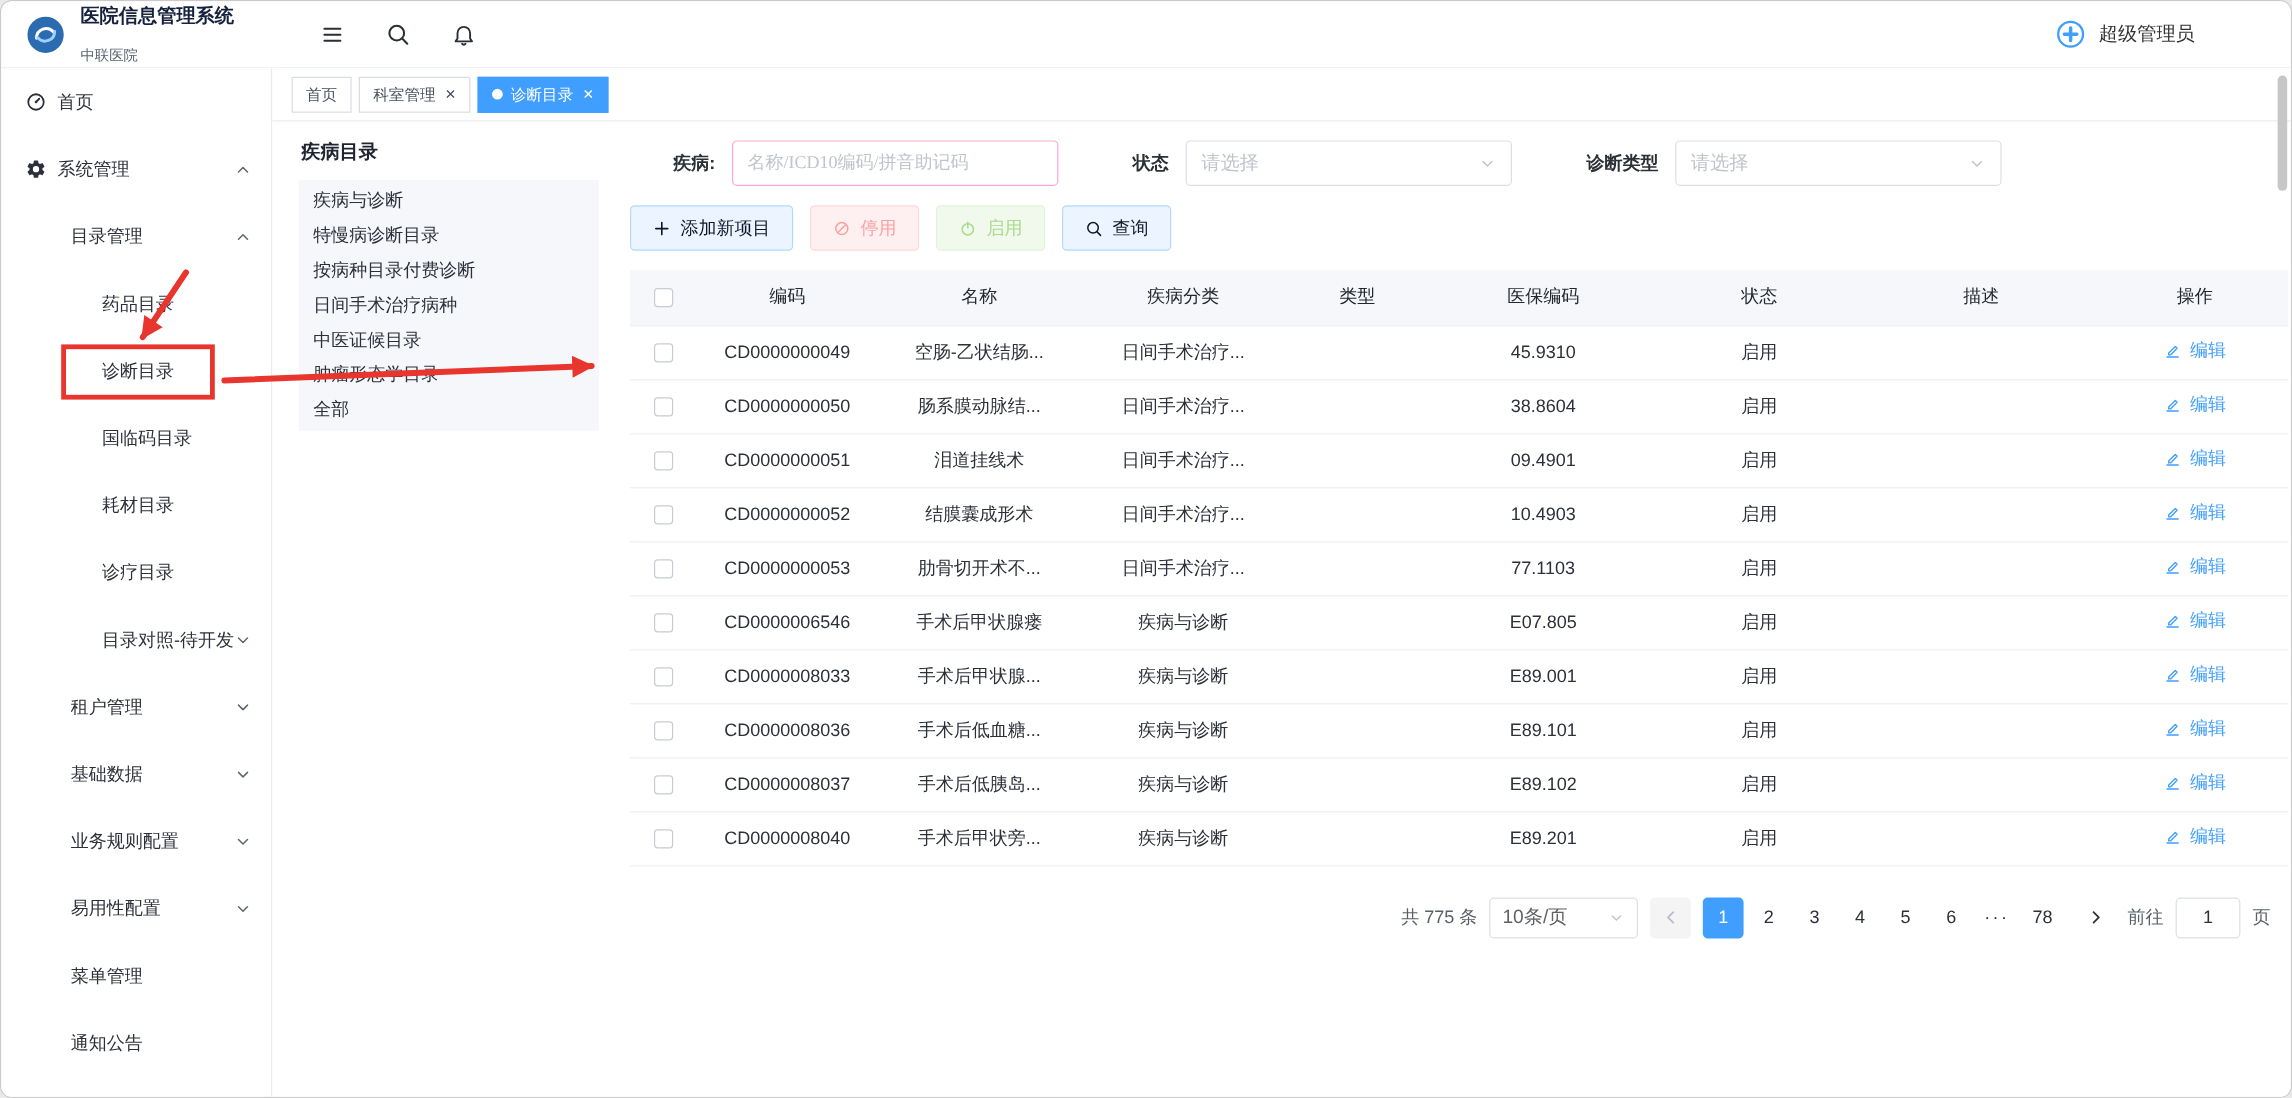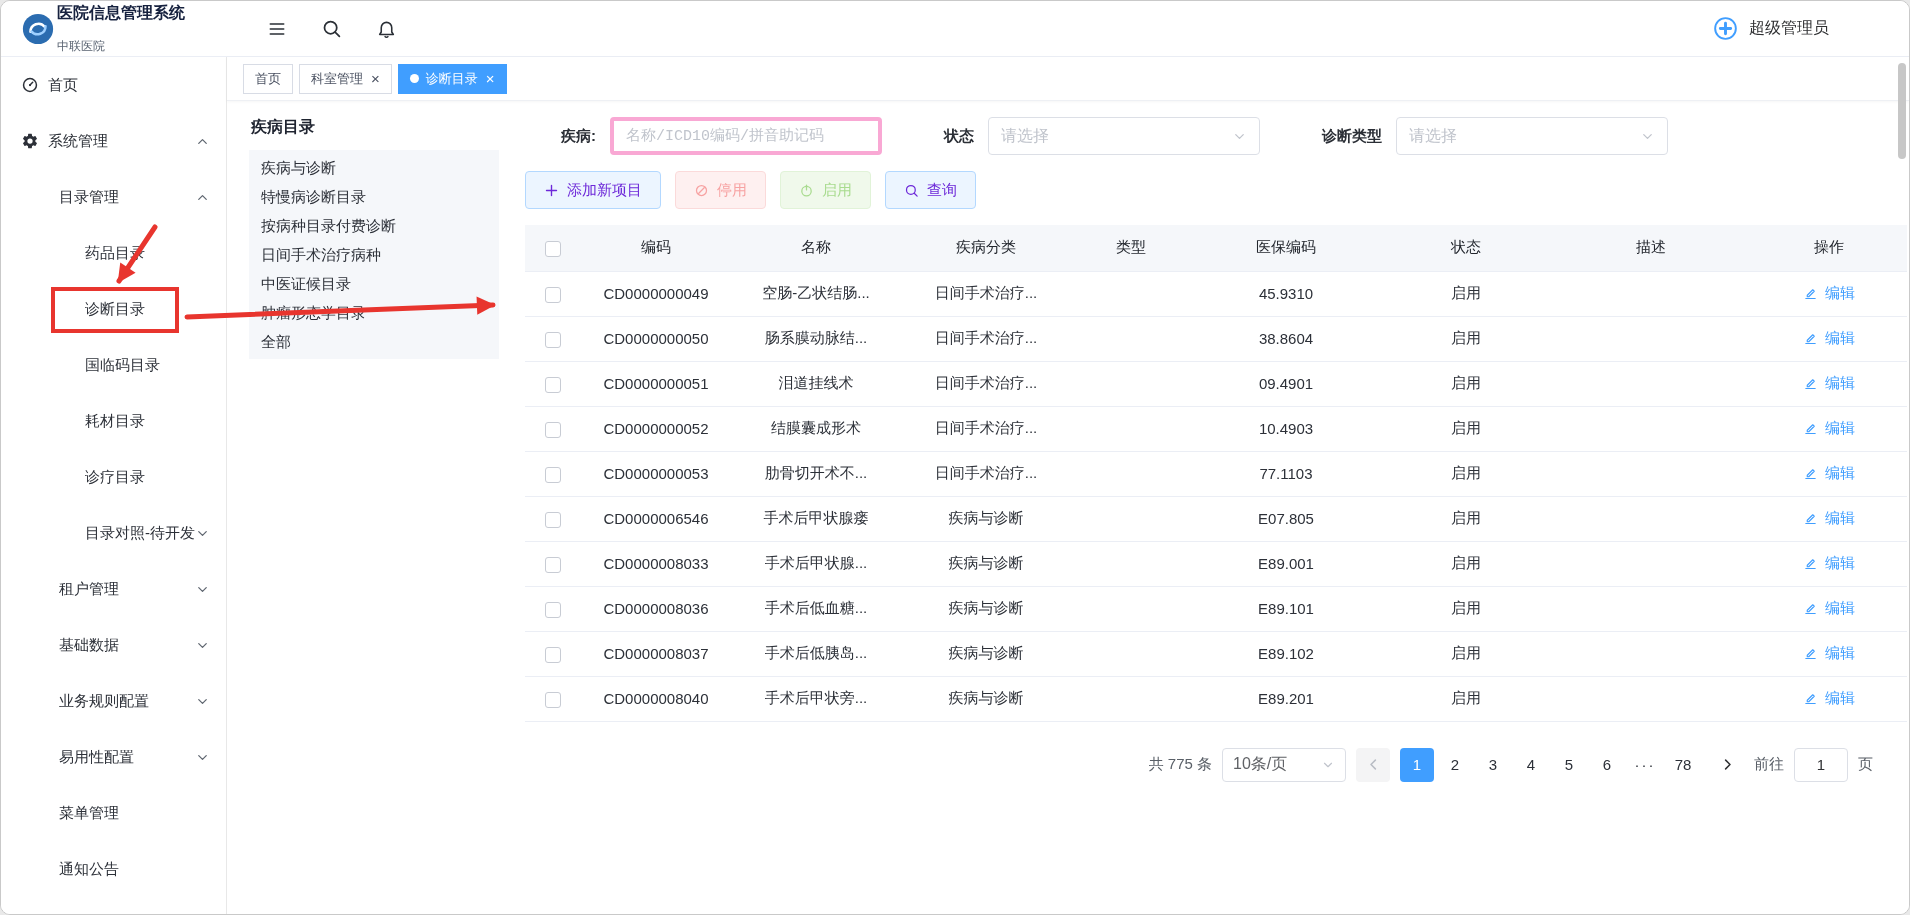--- a/index.html
+++ b/index.html
@@ -1,21 +1,21 @@
 <!DOCTYPE html>
 <html><head>
 <meta charset="utf-8">
 <style>
   *{margin:0;padding:0;box-sizing:border-box}
   body{font-family:"Liberation Sans","DejaVu Sans",sans-serif;background:#e9e9e9;color:#303133;-webkit-font-smoothing:antialiased}
   .app{position:relative;width:1910px;height:915px;background:#fff;border:1px solid #c9c9c9;border-radius:10px;overflow:hidden}
 
   
   .topbar{display:flex;align-items:center;height:56px;border-bottom:1px solid #ebeef5;padding-left:20px;background:#fff}
-  .brand{display:flex;align-items:center;gap:2px;width:206px;flex:none}
+  .brand{display:flex;align-items:center;gap:12px;width:206px;flex:none}
   .logo{width:34px;height:34px;flex:none}
   .brand-text .t1{font-size:16px;font-weight:bold;color:#16213e;white-space:nowrap}
   .brand-text .t2{font-size:12px;color:#5a6472;margin-top:14px}
   .top-icons{display:flex;align-items:center;gap:34px;margin-left:40px;color:#2a2f36}
   .top-icons .tool{cursor:pointer;display:flex;align-items:center}
   .top-right{margin-left:auto;display:flex;align-items:center;gap:10px;padding-right:80px;cursor:pointer}
   .user-name{font-size:16px;color:#303133;white-space:nowrap}
 
   
   .layout{display:flex;height:857px}
@@ -36,35 +36,35 @@
   .tab-dot{width:9px;height:9px;border-radius:50%;background:#fff;display:inline-block}
   .tab-close{font-size:15px;line-height:1;margin-left:1px}
 
   
   .content{flex:1;display:flex;padding:10px 0 0 8px;min-height:0}
   .catalog{width:270px;flex:none;padding:6px 0 0 14px}
   .catalog-title{font-size:16px;font-weight:bold;color:#1f2430;padding-left:2px}
   .cat-list{list-style:none;margin-top:12px;background:#f5f7fa;width:250px;padding:3px 0}
   .cat-item{height:29px;line-height:29px;padding-left:12px;font-size:15px;color:#2c3038;cursor:pointer;white-space:nowrap}
 
-  .work{flex:1;min-width:0;padding:6px 36px 0 20px}
+  .work{flex:1;min-width:0;padding:6px 17px 0 20px}
 
   .filters{display:flex;align-items:center;padding-left:36px}
   .fgroup{display:flex;align-items:center}
   .fgroup.ml{margin-left:62px}
   .flabel{font-size:15px;font-weight:600;color:#2b2f36;margin-right:14px;white-space:nowrap}
-  .search-input{width:272px;height:38px;border:4px solid #f9a8d4;border-radius:4px;padding:0 12px;font-size:15px;color:#303133;outline:none;font-family:Liberation Mono, monospace}
+  .search-input{width:272px;height:38px;border:1px solid #f9a8d4;border-radius:4px;padding:0 12px;font-size:15px;color:#303133;outline:none;font-family:Liberation Serif, serif}
   .search-input::placeholder{color:#c0c4cc}
   .select{width:272px;height:38px;border:1px solid #dcdfe6;border-radius:4px;display:flex;align-items:center;justify-content:space-between;padding:0 12px;background:#fff;cursor:pointer}
   .sel-text{font-size:16px;color:#c0c4cc}
   .sel-text.dark{color:#606266}
 
   .toolbar{display:flex;align-items:center;gap:14px;margin-top:16px}
   .btn{display:inline-flex;align-items:center;gap:8px;height:38px;padding:0 18px;border-radius:4px;font-size:15px;cursor:pointer;border:1px solid transparent;font-family:inherit;background:#fff}
-  .btn-add,.btn-query{background:#ecf5ff;border-color:#b3d8ff;color:#6d28d9}
+  .btn-add,.btn-query{background:#ecf5ff;border-color:#b3d8ff;color:#0f172a}
   .btn-disable{background:#fef0f0;border-color:#fbdada;color:#f7a2a2;cursor:not-allowed}
   .btn-enable{background:#f0f9eb;border-color:#e1f3d8;color:#a8db8e;cursor:not-allowed}
 
   table{width:100%;border-collapse:collapse;margin-top:16px;table-layout:fixed}
   th{height:46px;background:#f5f7fa;font-size:15px;font-weight:normal;color:#23272e;text-align:center;border-bottom:1px solid #ebeef5;white-space:nowrap}
   td{height:45px;font-size:15px;color:#2c3038;text-align:center;border-bottom:1px solid #ebeef5;white-space:nowrap;overflow:hidden;text-overflow:ellipsis}
   .checkbox{display:inline-block;width:16px;height:16px;border:1px solid #c8ccd4;border-radius:3px;background:#fff;vertical-align:middle;cursor:pointer}
   .edit-link{display:inline-flex;align-items:center;gap:7px;color:#409eff;font-size:15px;cursor:pointer;text-decoration:none}
 
   .pagination{display:flex;align-items:center;justify-content:flex-end;gap:10px;margin-top:26px;font-size:15px;color:#5a6068}

